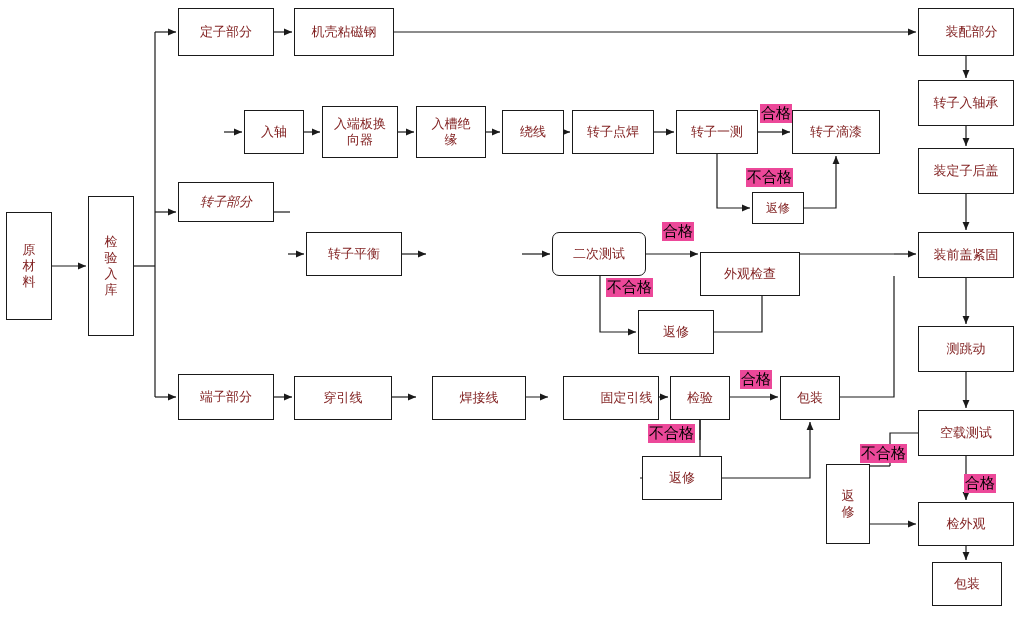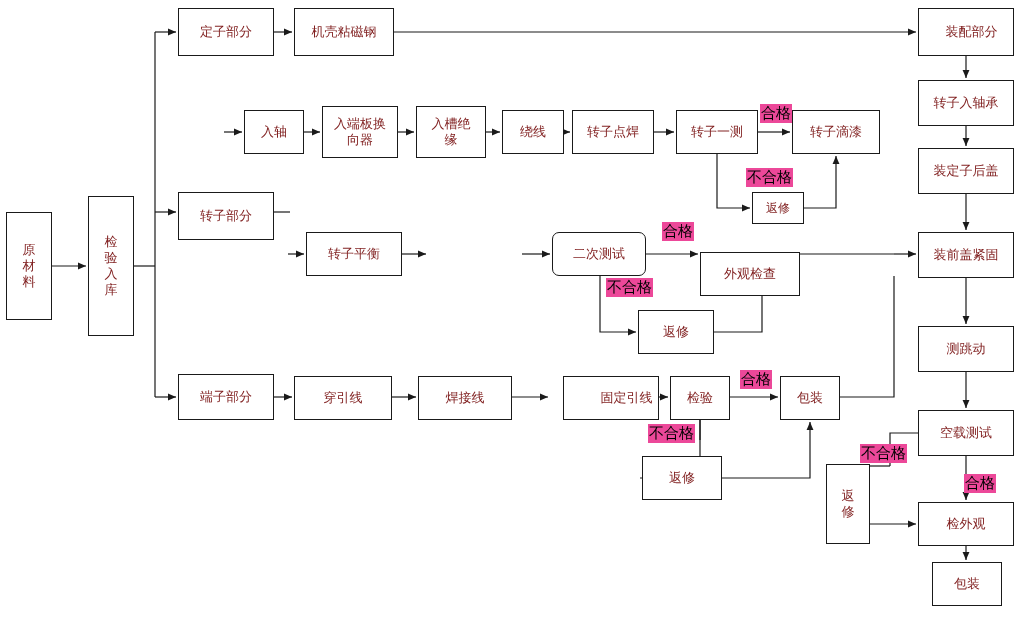--- a/index.html
+++ b/index.html
@@ -134,38 +134,38 @@
 
   <div class="node" style="left:6px;top:212px;width:46px;height:108px;">原
 材
 料</div>
   <div class="node" style="left:88px;top:196px;width:46px;height:140px;">检
 验
 入
 库</div>
   <div class="node" style="left:178px;top:8px;width:96px;height:48px;">定子部分</div>
   <div class="node" style="left:294px;top:8px;width:100px;height:48px;">机壳粘磁钢</div>
-  <div class="node" style="left:178px;top:192px;width:96px;height:48px;">转子部分</div>
+  <div class="node" style="left:178px;top:182px;width:96px;height:40px;font-style:italic;">转子部分</div>
   <div class="node" style="left:178px;top:374px;width:96px;height:46px;">端子部分</div>
   <div class="node" style="left:322px;top:106px;width:76px;height:52px;">入端板换
 向器</div>
   <div class="node" style="left:244px;top:110px;width:60px;height:44px;">入轴</div>
   <div class="node" style="left:416px;top:106px;width:70px;height:52px;">入槽绝
 缘</div>
   <div class="node" style="left:502px;top:110px;width:62px;height:44px;">绕线</div>
   <div class="node" style="left:572px;top:110px;width:82px;height:44px;">转子点焊</div>
   <div class="node" style="left:676px;top:110px;width:82px;height:44px;">转子一测</div>
   <div class="node" style="left:792px;top:110px;width:88px;height:44px;">转子滴漆</div>
   <div class="node" style="left:752px;top:192px;width:52px;height:32px;font-size:12px;">返修</div>
   <div class="node" style="left:306px;top:232px;width:96px;height:44px;">转子平衡</div>
   <div class="node" style="left:552px;top:232px;width:94px;height:44px;border-radius:7px;">二次测试</div>
   <div class="node" style="left:700px;top:232px;width:100px;height:44px;margin-top:20px;">外观检查</div>
   <div class="node" style="left:638px;top:310px;width:76px;height:44px;">返修</div>
   <div class="node" style="left:294px;top:376px;width:98px;height:44px;">穿引线</div>
-  <div class="node" style="left:418px;top:376px;width:94px;height:44px;">焊接线</div>
+  <div class="node" style="left:432px;top:376px;width:94px;height:44px;">焊接线</div>
   <div class="node" style="left:563px;top:376px;width:96px;height:44px;padding-left:33px;">固定引线</div>
   <div class="node" style="left:670px;top:376px;width:60px;height:44px;">检验</div>
   <div class="node" style="left:780px;top:376px;width:60px;height:44px;">包装</div>
   <div class="node" style="left:642px;top:456px;width:80px;height:44px;">返修</div>
   <div class="node" style="left:918px;top:8px;width:96px;height:48px;padding-left:13px;">装配部分</div>
   <div class="node" style="left:918px;top:80px;width:96px;height:46px;">转子入轴承</div>
   <div class="node" style="left:918px;top:148px;width:96px;height:46px;">装定子后盖</div>
   <div class="node" style="left:918px;top:232px;width:96px;height:46px;">装前盖紧固</div>
   <div class="node" style="left:918px;top:326px;width:96px;height:46px;">测跳动</div>
   <div class="node" style="left:918px;top:410px;width:96px;height:46px;">空载测试</div>

